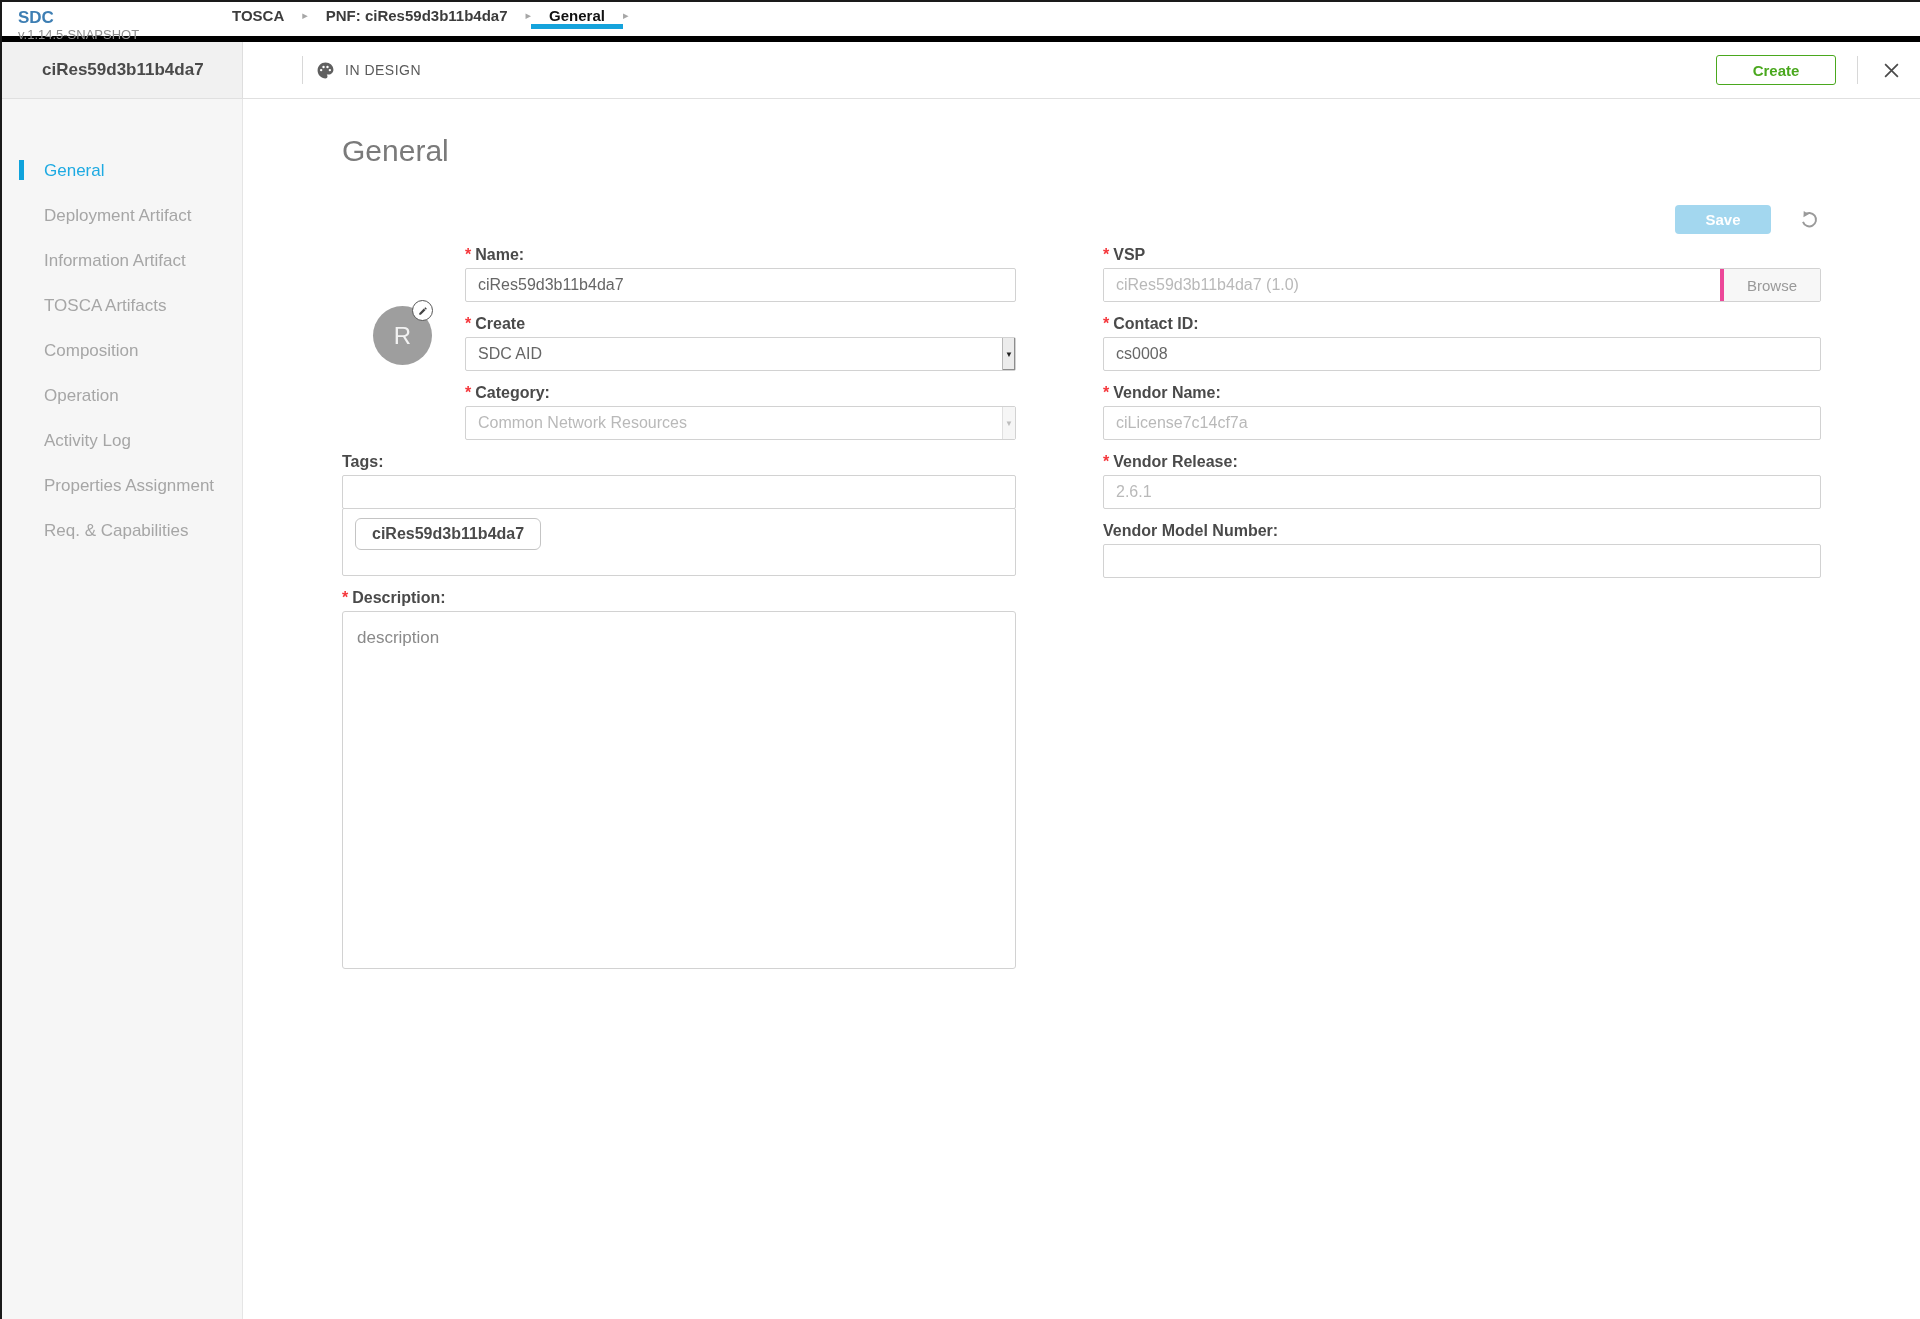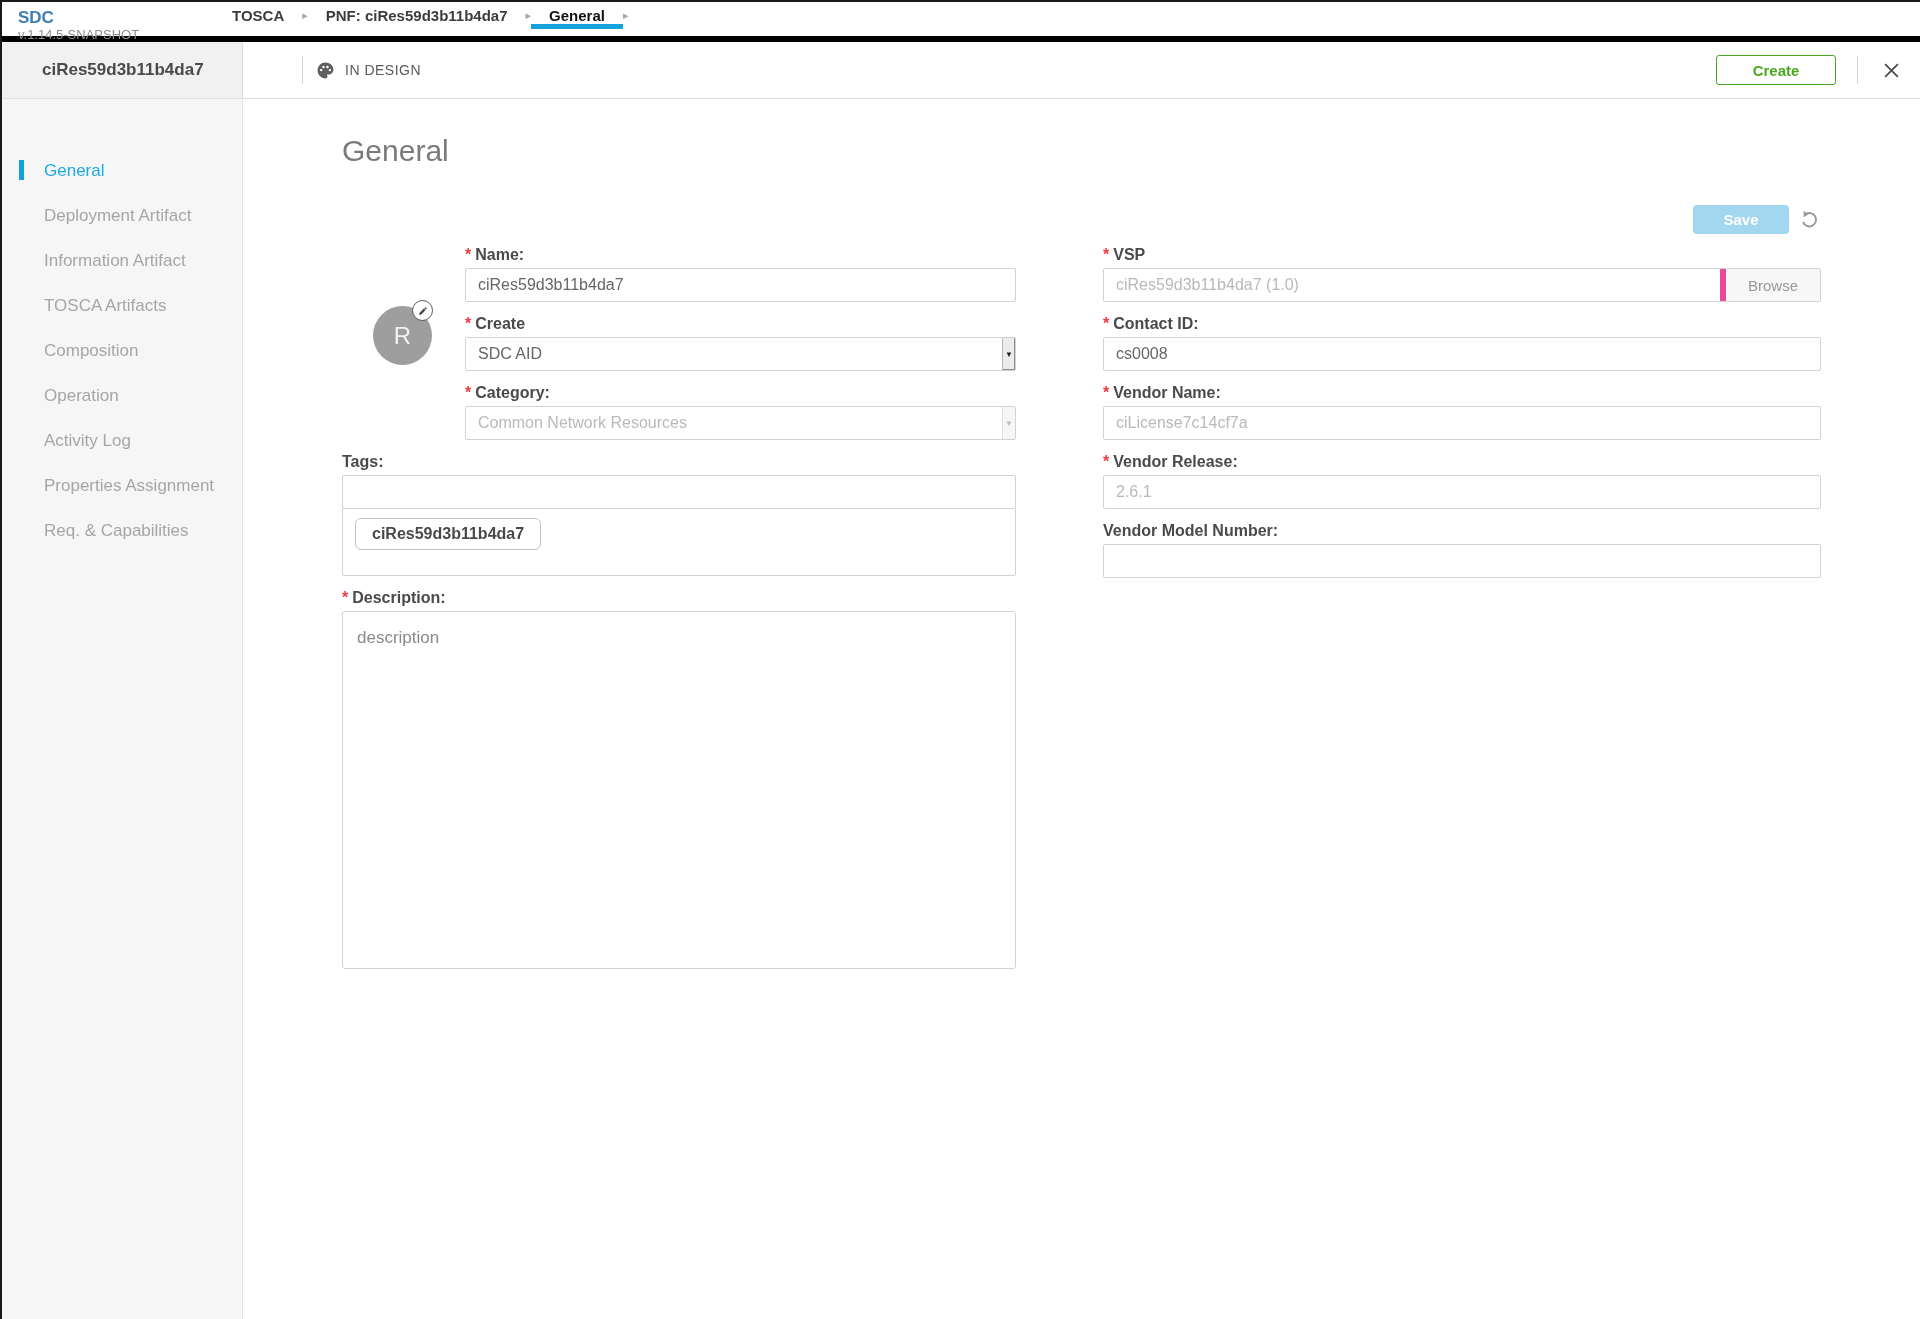--- a/index.html
+++ b/index.html
@@ -37,21 +37,21 @@
   .sidebar { width:241px; flex:0 0 auto; background:#f6f6f6; border-right:1px solid #e5e5e5; padding-top:49px; }
   .side-item { position:relative; height:45px; display:flex; align-items:center; padding-left:42px; font-size:17px; color:#a6a6a6; cursor:pointer; }
   .side-item.active { color:#1eaae2; }
   .side-indicator { position:absolute; left:17px; top:12px; width:5px; height:20px; background:#0fa3dc; display:none; }
   .side-item.active .side-indicator { display:block; }
 
   .content { flex:1; background:#fff; overflow:hidden; }
   .page { padding:0 99px; }
   .page-title { margin-top:35px; font-size:30px; font-weight:400; color:#7a7a7a; }
 
-  .save-row { display:flex; justify-content:flex-end; align-items:center; gap:9px; margin-top:37px; }
+  .save-row { display:flex; justify-content:flex-end; align-items:center; gap:27px; margin-top:37px; }
   .save-btn { width:96px; height:29px; background:#a3d7ef; border:none; border-radius:4px; color:#fff; font-size:15px; font-weight:700; font-family:inherit; cursor:default; }
   .refresh-btn { background:none; border:none; padding:0; line-height:0; cursor:pointer; }
 
   .form-columns { display:flex; justify-content:space-between; margin-top:13px; }
   .col-left { width:674px; position:relative; }
   .col-right { width:718px; }
 
   .fg { margin-bottom:14px; }
   .fg label { display:block; font-size:16px; font-weight:700; color:#4a4a4a; margin-bottom:5px; line-height:16px; }
   .req { color:#f5373c; margin-right:4px; font-weight:700; }
@@ -62,21 +62,21 @@
   
   .select { display:flex; height:34px; border:1px solid #d2d2d2; border-radius:2px; background:#fff; align-items:stretch; cursor:pointer;text-align:right; }
   .select .sel-text { flex:1; display:flex; align-items:center; padding:0 12px; font-size:16px; color:#666; }
   .select.dim .sel-text { color:#b9b9b9; }
   .sel-strip { width:13px; background:#ececec; border-left:1px solid #b8b8b8; box-shadow:inset -1px 0 0 #8d8d8d, inset 0 -1px 0 #8d8d8d; display:flex; align-items:center; justify-content:center; font-size:8px; color:#222; }
   .select.dim .sel-strip { background:#f6f6f6; border-left-color:#e0e0e0; box-shadow:none; color:#bdbdbd; }
 
   
   .vsp-wrap { display:flex; height:34px; border:1px solid #d2d2d2; border-radius:2px; overflow:hidden; }
   .vsp-wrap input { flex:1; border:none; height:100%; font-family:inherit; font-size:16px; color:#b9b9b9; padding:0 12px; outline:none; }
-  .browse-btn { width:100px; flex:0 0 auto; background:#f7f7f7; border:none; border-left:6px solid #ec4899; font-family:inherit; font-size:15px; color:#999; cursor:pointer; }
+  .browse-btn { width:100px; flex:0 0 auto; background:#f7f7f7; border:none; border-left:4px solid #ec4899; font-family:inherit; font-size:15px; color:#999; cursor:pointer; }
 
   
   .chips-box { border:1px solid #d2d2d2; border-radius:2px; height:68px; margin-top:-1px; padding:9px 12px; }
   .chip { display:inline-block; border:1px solid #c4c4c4; border-radius:6px; padding:6px 16px; font-size:16px; font-weight:600; color:#4a4a4a; background:#fff; }
 
   
   .desc-area { width:100%; height:358px; border:1px solid #d2d2d2; border-radius:3px; resize:none; font-family:inherit; font-size:17px; color:#8a8a8a; padding:16px 14px; outline:none; }
 
   
   .avatar { position:absolute; left:31px; top:59px; width:59px; height:59px; border-radius:50%; background:#9e9e9e; display:flex; align-items:center; justify-content:center; font-size:24px; color:#f2f2f2; }

